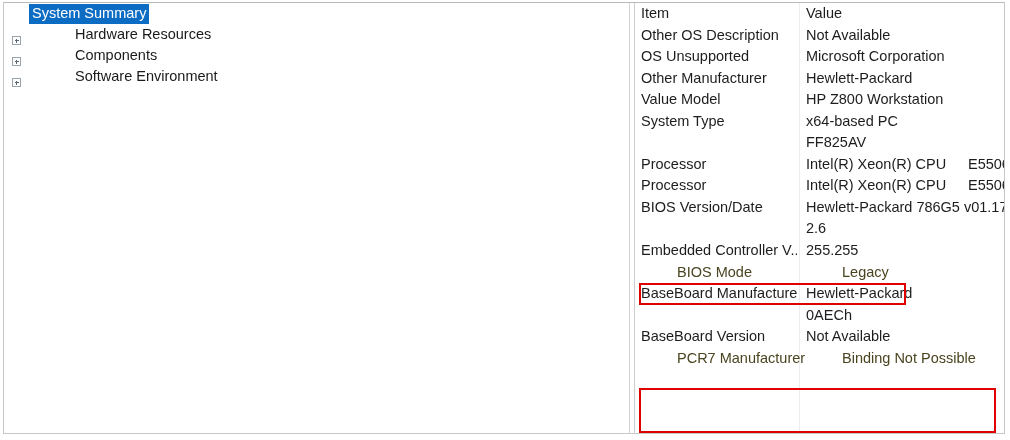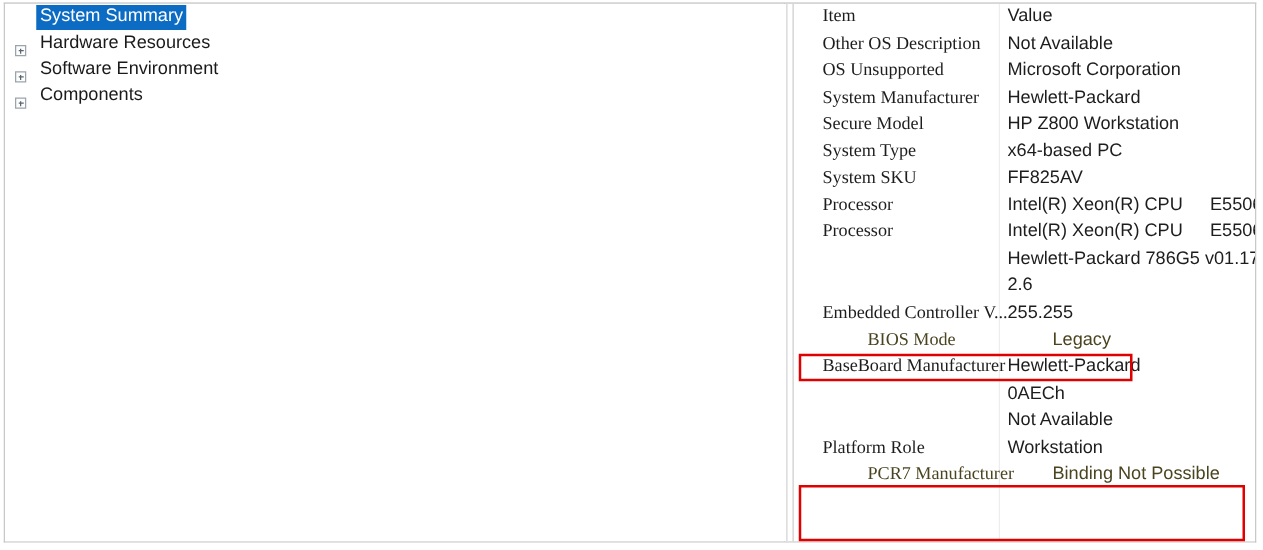--- a/index.html
+++ b/index.html
@@ -52,20 +52,21 @@
     font-size: 14.5px;
     color: #1a1a1a;
     white-space: nowrap;
   }
 
   .tree-row.root {
     padding-left: 5px;
   }
   .tree-row.child {
     padding-left: 5px;
+    gap: 43px;
   }
 
   .tree-label {
     display: inline-block;
     line-height: 17px;
     padding: 1px 3px 2px 3px;
   }
 
   .tree-row.selected .tree-label {
     background: #0c6cc4;
@@ -151,25 +152,24 @@
     font-size: 14.5px;
     color: #1d1d1d;
     overflow: hidden;
   }
   .lv-row > span {
     position: absolute;
     top: 1px;
     line-height: 19px;
   }
   .lv-item {
-    left: 20px;
+    left: 3px;
     width: 156px;
     overflow: hidden;
     text-overflow: clip;
-    font-family: Liberation Serif, serif;
   }
   .lv-value {
     left: 168px;
     width: 240px;
     overflow: hidden;
   }
   .lv-value2 {
     left: 330px;
     overflow: hidden;
   }
@@ -218,25 +218,25 @@
   <div class="tree-row root selected">
         <span style="display: inline-block; width: 20px; flex: 0 0 auto;"></span>
         <span class="tree-label" style="background: rgb(12, 108, 196);">System Summary</span>
       </div>
       <div class="tree-row child">
         <span class="expander"></span>
         <span class="tree-label">Hardware Resources</span>
       </div>
       <div class="tree-row child">
         <span class="expander"></span>
-        <span class="tree-label">Software Environment</span>
+        <span class="tree-label">Components</span>
       </div>
       <div class="tree-row child">
         <span class="expander"></span>
-        <span class="tree-label">Components</span>
+        <span class="tree-label">Software Environment</span>
       </div>
     </div>
 
   <div class="splitter">
     <div class="ln a"></div>
     <div class="ln b"></div>
   </div>
 
   <div class="list-pane">
     <div class="col-sep"></div>
@@ -247,46 +247,46 @@
       </div>
       <div class="lv-row">
         <span class="lv-item">Other OS Description</span>
         <span class="lv-value">Not Available</span>
       </div>
       <div class="lv-row">
         <span class="lv-item">OS Unsupported</span>
         <span class="lv-value">Microsoft Corporation</span>
       </div>
       <div class="lv-row">
-        <span class="lv-item">System Manufacturer</span>
+        <span class="lv-item">Other Manufacturer</span>
         <span class="lv-value">Hewlett-Packard</span>
       </div>
       <div class="lv-row">
-        <span class="lv-item">Secure Model</span>
+        <span class="lv-item">Value Model</span>
         <span class="lv-value">HP Z800 Workstation</span>
       </div>
       <div class="lv-row">
         <span class="lv-item">System Type</span>
         <span class="lv-value">x64-based PC</span>
       </div>
       <div class="lv-row">
-        <span class="lv-item">System SKU</span>
         <span class="lv-value">FF825AV</span>
       </div>
       <div class="lv-row">
         <span class="lv-item">Processor</span>
         <span class="lv-value">Intel(R) Xeon(R) CPU</span>
         <span class="lv-value2">E5506</span>
       </div>
       <div class="lv-row">
         <span class="lv-item">Processor</span>
         <span class="lv-value">Intel(R) Xeon(R) CPU</span>
         <span class="lv-value2">E5506</span>
       </div>
       <div class="lv-row">
+        <span class="lv-item">BIOS Version/Date</span>
         <span class="lv-value">Hewlett-Packard 786G5 v01.17, 8/</span>
       </div>
       <div class="lv-row">
         <span class="lv-value">2.6</span>
       </div>
       <div class="lv-row">
         <span class="lv-item">Embedded Controller V...</span>
         <span class="lv-value">255.255</span>
       </div>
       <div class="lv-row flagged">
@@ -294,25 +294,22 @@
         <span class="lv-value">Legacy</span>
       </div>
       <div class="lv-row">
         <span class="lv-item">BaseBoard Manufacturer</span>
         <span class="lv-value">Hewlett-Packard</span>
       </div>
       <div class="lv-row">
         <span class="lv-value">0AECh</span>
       </div>
       <div class="lv-row">
+        <span class="lv-item">BaseBoard Version</span>
         <span class="lv-value">Not Available</span>
-      </div>
-      <div class="lv-row">
-        <span class="lv-item">Platform Role</span>
-        <span class="lv-value">Workstation</span>
       </div>
       <div class="lv-row flagged">
         <span class="lv-item">PCR7 Manufacturer</span>
         <span class="lv-value">Binding Not Possible</span>
       </div>
     </div>
 
   <div class="annot-box annot-bios-mode" style="border-color: rgb(224, 0, 0);"></div>
   <div class="annot-box annot-secure-boot" style="border-color: rgb(224, 0, 0);"></div>
 

